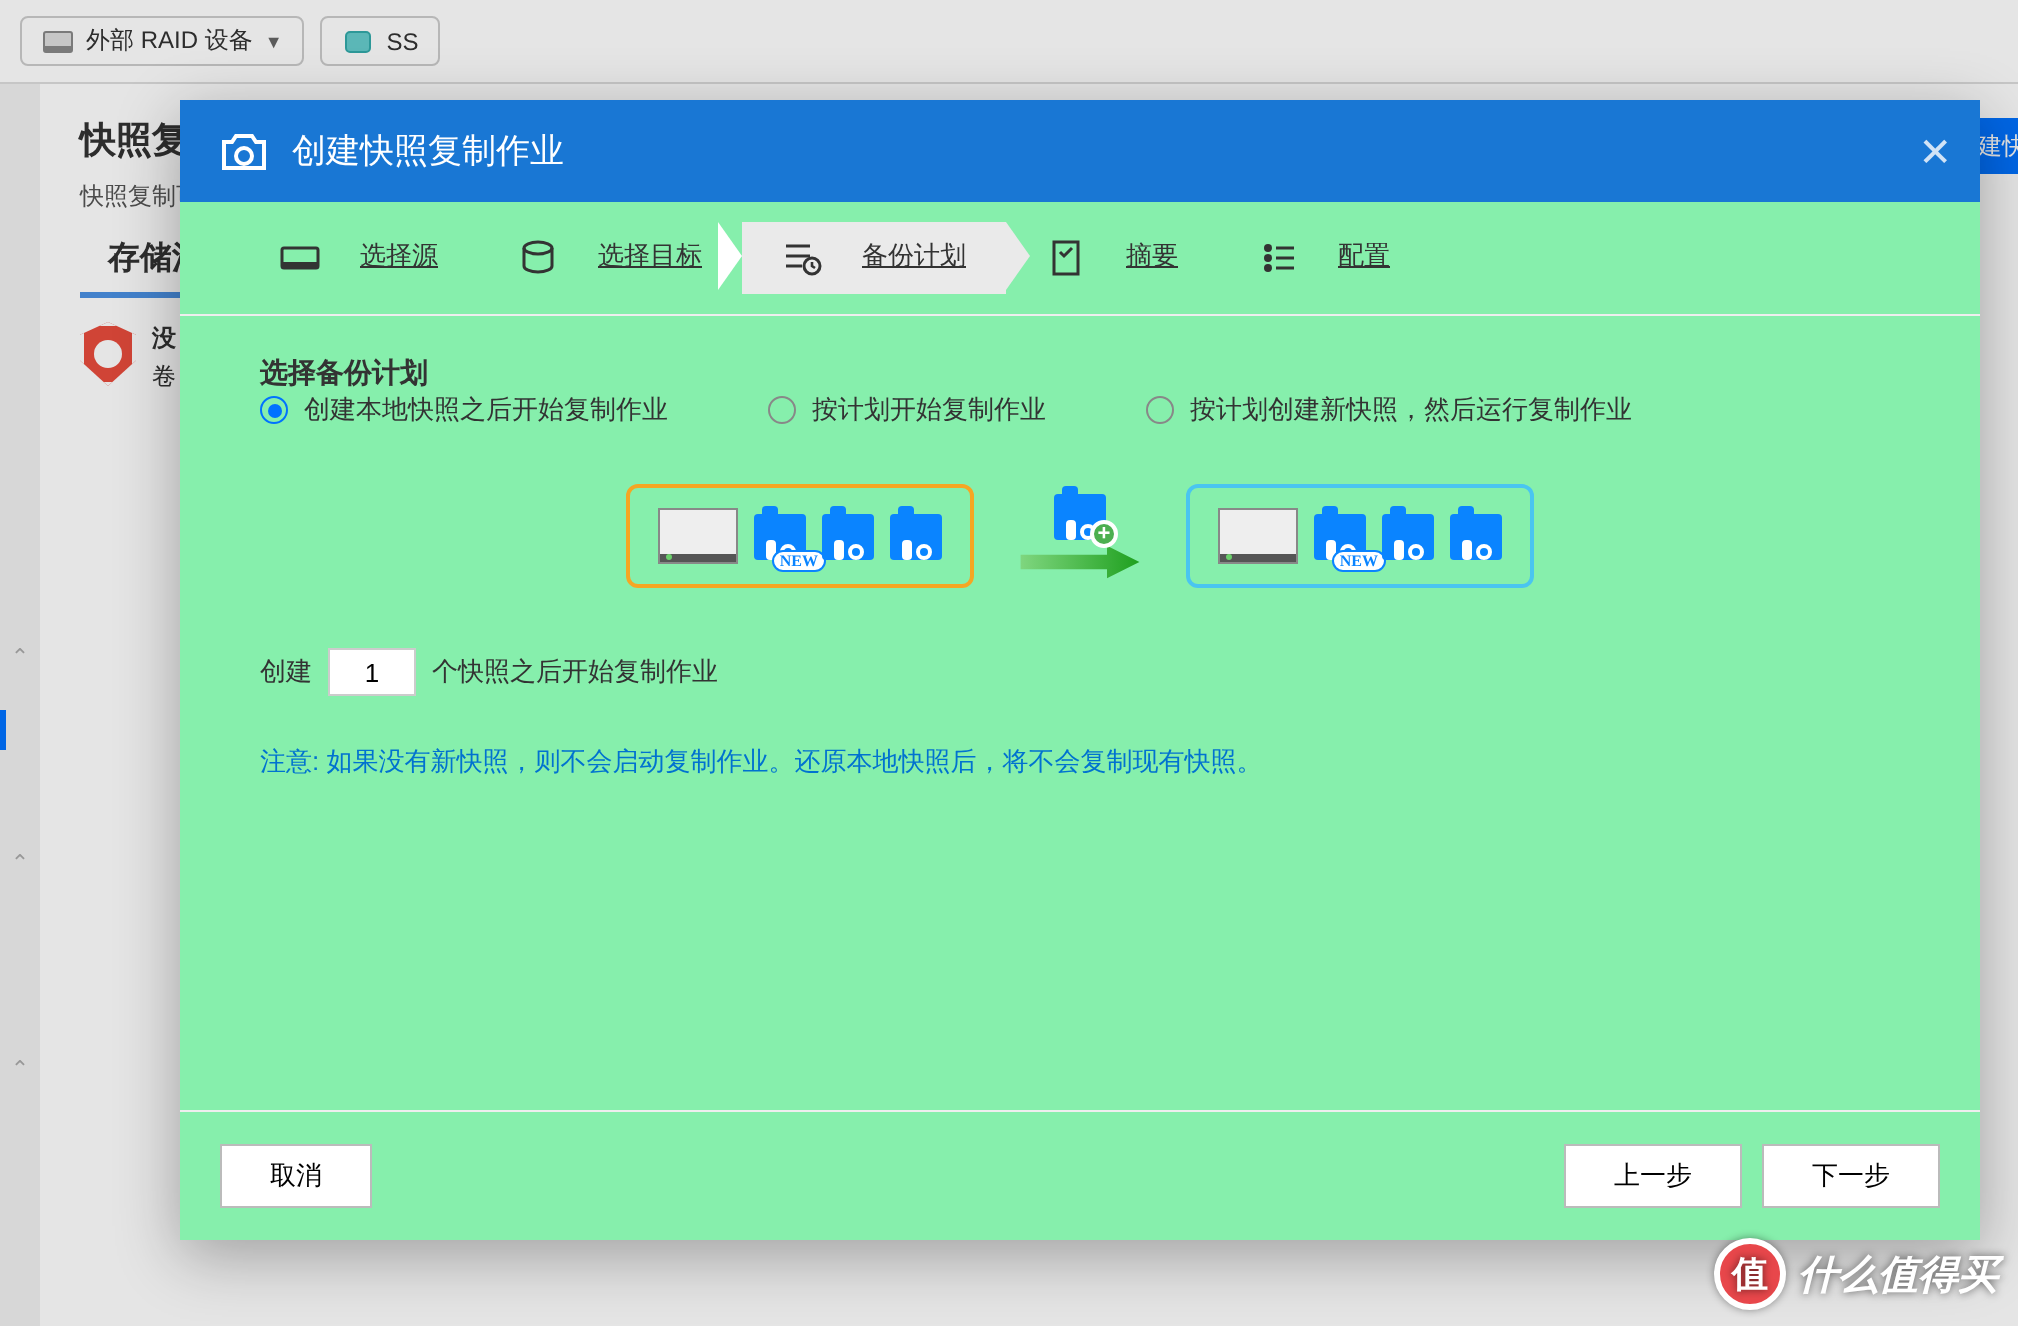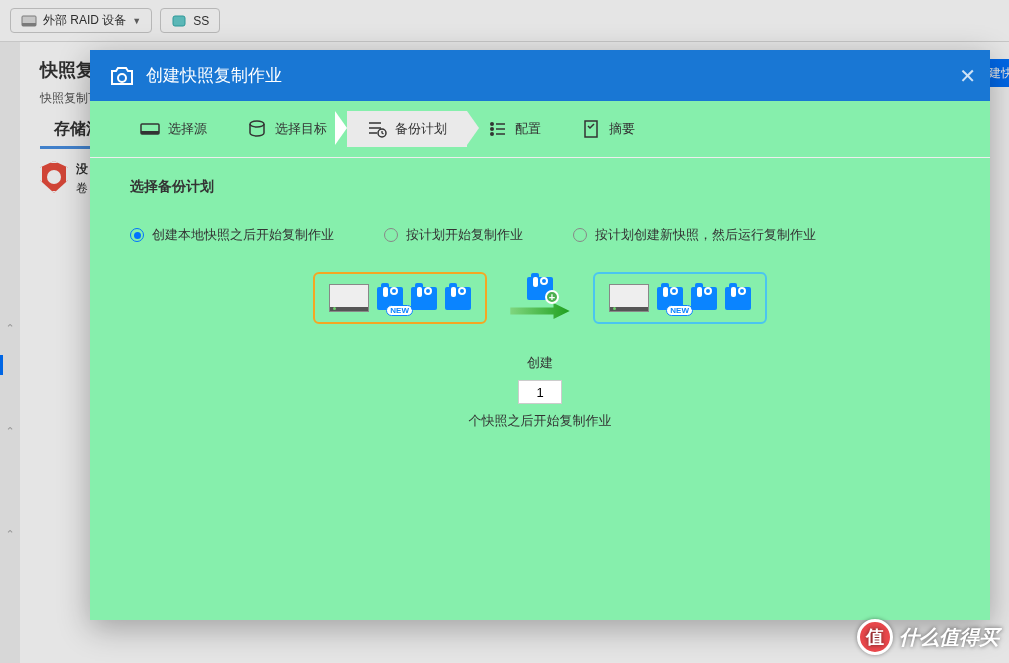--- a/index.html
+++ b/index.html
@@ -33,58 +33,58 @@
     
     .modal-overlay { position: absolute; inset: 0; background: rgba(0,0,0,0.1); z-index: 10; }
     .modal { position: absolute; left: 90px; top: 50px; width: 900px; height: 570px; background: #86efac; box-shadow: 0 8px 30px rgba(0,0,0,0.3); z-index: 20; display: flex; flex-direction: column; }
     
     .modal-header { background: #1977d4; color: #fff; padding: 14px 18px; display: flex; align-items: center; gap: 10px; position: relative; }
     .modal-header-icon { display: flex; align-items: center; }
     .modal-title { font-size: 17px; font-weight: 500; }
     .close-btn { position: absolute; right: 14px; top: 14px; color: #fff; font-size: 20px; cursor: pointer; opacity: 0.8; }
     
     .wizard-steps { display: flex; align-items: center; padding: 10px 30px; border-bottom: 1px solid #eee; }
-    .step { display: flex; align-items: center; gap: 8px; padding: 8px 20px; font-size: 13px; color: #333; position: relative; }
+    .step { display: flex; gap: 20px; padding: 8px 20px; font-size: 13px; color: #333; position: relative; text-decoration: underline; }
     .step.active { background: #eaeaea; }
     .step.active::before { content: ""; position: absolute; left: -12px; top: 0; width: 0; height: 0; border-top: 17px solid transparent; border-bottom: 17px solid transparent; border-left: 12px solid #fff; }
     .step.active::after { content: ""; position: absolute; right: -12px; top: 0; width: 0; height: 0; border-top: 17px solid transparent; border-bottom: 17px solid transparent; border-left: 12px solid #eaeaea; }
     .step-icon { width: 20px; height: 20px; display: flex; align-items: center; justify-content: center; }
     
     .modal-body { flex: 1; padding: 20px 40px; }
-    .section-title { font-size: 14px; font-weight: bold; margin-bottom: 30px; }
+    .section-title { font-size: 14px; font-weight: bold; margin-bottom: 0; }
     
     .radio-row { display: flex; gap: 50px; margin-bottom: 28px; }
     .radio-opt { display: flex; align-items: center; gap: 8px; font-size: 13px; cursor: pointer; }
     .radio { width: 14px; height: 14px; border: 1px solid #888; border-radius: 50%; display: flex; align-items: center; justify-content: center; }
     .radio.checked { border-color: #0072ff; }
     .radio.checked::after { content: ""; width: 7px; height: 7px; background: #0072ff; border-radius: 50%; }
     
     .diagram { display: flex; align-items: center; justify-content: center; gap: 18px; margin-bottom: 30px; padding: 0 20px; }
     .box { border: 2px solid; border-radius: 6px; padding: 10px 14px; display: flex; align-items: center; gap: 8px; }
     .box.orange { border-color: #f5a623; }
     .box.blue { border-color: #4ac5f0; }
     
     .hdd-icon { width: 40px; height: 28px; background: linear-gradient(#eee 0 85%, #555 85%); border: 1px solid #888; position: relative; }
     .hdd-icon::after { content: ""; position: absolute; bottom: 1px; left: 3px; width: 3px; height: 3px; background: #6bcf6b; border-radius: 50%; }
     
-    .snap-icon { width: 26px; height: 23px; background: #0a84ff; border-radius: 2px; position: relative; display: flex; align-items: flex-start; justify-content: center; }
+    .snap-icon { width: 26px; height: 23px; background: #0a84ff; border-radius: 2px; position: relative; display: flex; align-items: flex-end; justify-content: center; font-family: Liberation Serif, serif; }
     .snap-icon::before { content: ""; position: absolute; top: -4px; left: 4px; width: 8px; height: 4px; background: #0a84ff; border-radius: 2px 2px 0 0; }
     .snap-icon .dot { width: 5px; height: 10px; background: #fff; border-radius: 2px; }
     .snap-icon .circ { width: 8px; height: 8px; border: 2px solid #fff; border-radius: 50%; margin-left: 2px; }
     
     .new-badge { position: absolute; bottom: -6px; right: -10px; font-size: 8px; background: #fff; color: #0a84ff; border: 1.5px solid #0a84ff; border-radius: 8px; padding: 0 3px; font-weight: bold; }
     
     .arrow-area { display: flex; flex-direction: column; align-items: center; gap: 2px; }
     .plus-snap { position: relative; }
     .plus-circle { position: absolute; bottom: -4px; right: -6px; width: 14px; height: 14px; background: #4caf50; border: 2px solid #fff; border-radius: 50%; display: flex; align-items: center; justify-content: center; color: #fff; font-size: 11px; font-weight: bold; }
     
     .big-arrow { width: 70px; height: 18px; display: flex; align-items: center; }
     .arrow-svg { width: 100%; height: 100%; }
     
-    .create-row { display: flex; align-items: center; gap: 8px; font-size: 13px; margin-bottom: 24px; flex-direction: column; }
+    .create-row { display: flex; align-items: center; gap: 8px; font-size: 13px; margin-bottom: 24px; }
     .num-input { width: 44px; height: 24px; border: 1px solid #ccc; text-align: center; font-size: 13px; }
     
     .note-text { font-size: 13px; color: #0072d0; }
     
     .modal-footer { padding: 16px 20px; display: flex; justify-content: space-between; border-top: 1px solid #eee; }
     .footer-right { display: flex; gap: 10px; }
     .btn { padding: 6px 24px; border: 1px solid #bbb; background: #fff; font-size: 13px; cursor: pointer; }
     
     
     .watermark { position: absolute; right: 10px; bottom: 8px; z-index: 100; display: flex; align-items: center; gap: 6px; color: #fff; font-size: 20px; font-weight: bold; font-style: italic; text-shadow: 0 0 4px rgba(0,0,0,0.6); }
@@ -177,39 +177,39 @@
             <line x1="2" y1="8" x2="14" y2="8" stroke="#333" stroke-width="1.5"></line>
             <line x1="2" y1="13" x2="10" y2="13" stroke="#333" stroke-width="1.5"></line>
             <circle cx="15" cy="13" r="4" fill="none" stroke="#333" stroke-width="1.5"></circle>
             <path d="M15 11 v2 l1.5 1" stroke="#333" stroke-width="1.3" fill="none"></path>
           </svg>
         </span>
       <span>备份计划</span>
     </div>
     <div class="step">
       <span class="step-icon">
+          <svg width="16" height="20" viewBox="0 0 16 20">
+            <rect x="2" y="2" width="12" height="16" fill="none" stroke="#333" stroke-width="1.5"></rect>
+            <path d="M5 7 l2 2 l4 -4" fill="none" stroke="#333" stroke-width="1.5"></path>
+          </svg>
+        </span>
+      <span>摘要</span>
+    </div>
+    <div class="step">
+      <span class="step-icon">
           <svg width="18" height="18" viewBox="0 0 18 18">
             <circle cx="4" cy="4" r="2" fill="#333"></circle>
             <line x1="8" y1="4" x2="17" y2="4" stroke="#333" stroke-width="1.5"></line>
             <circle cx="4" cy="9" r="2" fill="#333"></circle>
             <line x1="8" y1="9" x2="17" y2="9" stroke="#333" stroke-width="1.5"></line>
             <circle cx="4" cy="14" r="2" fill="#333"></circle>
             <line x1="8" y1="14" x2="17" y2="14" stroke="#333" stroke-width="1.5"></line>
           </svg>
         </span>
       <span>配置</span>
-    </div>
-    <div class="step">
-      <span class="step-icon">
-          <svg width="16" height="20" viewBox="0 0 16 20">
-            <rect x="2" y="2" width="12" height="16" fill="none" stroke="#333" stroke-width="1.5"></rect>
-            <path d="M5 7 l2 2 l4 -4" fill="none" stroke="#333" stroke-width="1.5"></path>
-          </svg>
-        </span>
-      <span>摘要</span>
     </div>
   </div>
 
   <div class="modal-body">
     <div class="section-title">选择备份计划</div>
 
     <div class="radio-row">
       <div class="radio-opt">
         <span class="radio checked"></span>
         <span>创建本地快照之后开始复制作业</span>
@@ -280,20 +280,28 @@
           </div>
       </div>
     </div>
 
     <div class="create-row">
       <span>创建</span>
       <input class="num-input" value="1" style="">
       <span>个快照之后开始复制作业</span>
     </div>
 
-  </div>
-
+    <div class="note-text">注意: 如果没有新快照，则不会启动复制作业。还原本地快照后，将不会复制现有快照。</div>
+  </div>
+
+  <div class="modal-footer">
+    <button class="btn">取消</button>
+    <div class="footer-right">
+      <button class="btn">上一步</button>
+      <button class="btn">下一步</button>
+    </div>
+  </div>
 </div>
 
 <div class="watermark">
   <div class="wm-circle">值</div>
   <span>什么值得买</span>
 </div>
 
 </body></html>

